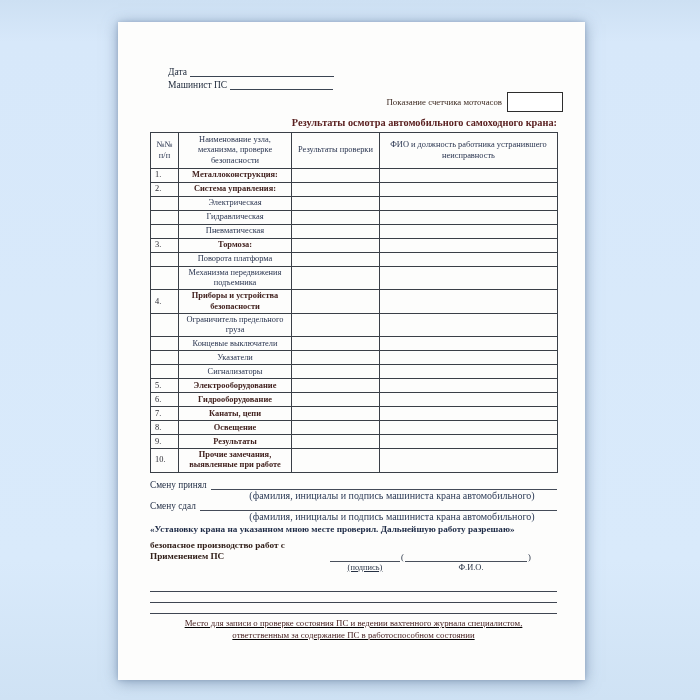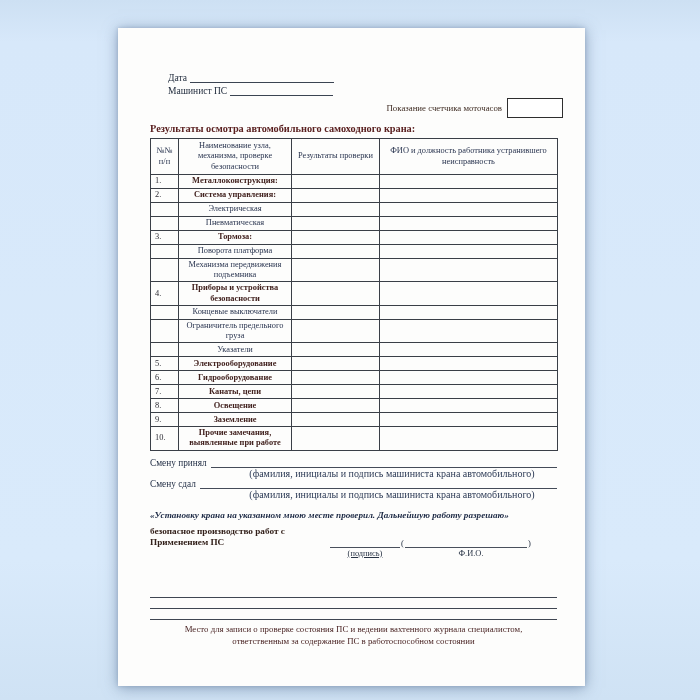--- a/index.html
+++ b/index.html
@@ -2,58 +2,58 @@
 <html><head>
 <meta charset="utf-8">
 <style>
   html,body{margin:0;padding:0;}
   body{
     width:700px;height:700px;position:relative;overflow:hidden;
     background:linear-gradient(180deg,#cde0f3 0%,#d7e8fa 6%,#d9eafb 80%,#cfe2f4 100%);
     font-family:"Liberation Serif","DejaVu Serif",serif;
   }
   .paper{
-    position:absolute;left:118px;top:28px;width:467px;height:658px;
+    position:absolute;left:118px;top:22px;width:467px;height:658px;
     background:#fdfdfc;box-sizing:border-box;padding:42px 28px 0 32px;
     box-shadow:0 2px 14px rgba(92,116,150,.6),0 0 4px rgba(92,116,150,.35);
   }
   .fields{margin-left:18px;font-size:9.5px;color:#212c3d;}
   .frow{display:flex;align-items:flex-end;height:13px;}
   .blank{display:inline-block;border-bottom:1px solid #3b4452;height:10px;margin-left:3px;}
   .date-line{width:144px;}
   .mach-line{width:103px;}
   .meter-row{display:flex;justify-content:flex-end;align-items:center;margin-top:2px;margin-right:-6px;height:20px;text-align:center;}
   .meter-label{font-size:8.8px;color:#3e2b22;margin-right:5px;}
   .meter-box{width:54px;height:18px;border:1.5px solid #2e2e2e;background:#fff;}
-  .title{margin-top:5px;text-align:left;font-weight:bold;font-size:10.3px;color:#5a2020;}
+  .title{margin-top:5px;text-align:right;font-weight:bold;font-size:10.3px;color:#5a2020;}
   table{border-collapse:collapse;margin-top:4px;width:407px;table-layout:fixed;}
   th,td{border:1px solid #3a3f47;font-size:8.4px;line-height:10.2px;padding:1px 2px;
         text-align:center;vertical-align:middle;color:#2a3550;overflow:hidden;}
   th{font-weight:normal;height:33px;}
   td{height:11px;}
   td.num{text-align:left;padding-left:4px;color:#2b2b33;}
   tr.cat td.lbl{font-weight:bold;color:#42221f;}
   .shift{margin-top:6px;font-size:9.3px;color:#243047;}
   .shift-row{display:flex;align-items:center;height:12px;}
   .shift-label{white-space:nowrap;padding-right:4px;}
   .shift-line{flex:1;border-bottom:1px solid #444b58;height:9px;}
   .shift-note{font-size:10px;line-height:9px;color:#2c3a55;width:320px;margin-left:82px;text-align:center;font-family:Liberation Serif, serif;}
-  .quote{margin-top:11px;font-weight:bold;font-style:italic;font-size:9.2px;color:#1d2a45;}
+  .quote{margin-top:3px;font-weight:bold;font-size:9.2px;color:#1d2a45;}
   .spec{display:flex;margin-top:6px;}
   .spec-text{width:180px;font-weight:bold;font-size:9.2px;line-height:11.5px;color:#33211b;}
   .sig{flex:1;padding-top:13px;font-size:8.6px;color:#273244;}
   .sig-lines{display:flex;align-items:flex-end;}
   .sigline{border-bottom:1px solid #49505c;height:8px;display:inline-block;}
   .l1{width:70px;}
   .l2{width:122px;}
   .paren{line-height:9px;padding:0 1px;}
   .sig-labels{display:flex;margin-top:1px;font-size:8.4px;}
   .podpis{width:70px;text-align:center;text-decoration:underline;}
   .fio{width:122px;margin-left:10px;text-align:center;}
-  .bottom{position:absolute;left:32px;right:28px;top:569px;}
+  .bottom{position:absolute;left:32px;right:28px;top:569px;text-decoration:underline;}
   .rule{border-top:1px solid #3f4652;}
   .rule + .rule{margin-top:10px;}
   .rule.thick{border-top-width:1.7px;}
   .footer{margin-top:4px;text-align:center;font-size:8.8px;line-height:11.5px;color:#4a2424;}
 </style>
 </head>
 <body>
 
 <div class="paper">
 
@@ -104,20 +104,26 @@
           <td class="fio"></td>
         </tr>
         <tr class="sub">
           <td class="num"></td>
           <td class="lbl">Электрическая</td>
           <td class="res"></td>
           <td class="fio"></td>
         </tr>
         <tr class="sub">
           <td class="num"></td>
+          <td class="lbl">Гидравлическая</td>
+          <td class="res"></td>
+          <td class="fio"></td>
+        </tr>
+        <tr class="sub">
+          <td class="num"></td>
           <td class="lbl">Пневматическая</td>
           <td class="res"></td>
           <td class="fio"></td>
         </tr>
         <tr class="cat">
           <td class="num">3.</td>
           <td class="lbl">Тормоза:</td>
           <td class="res"></td>
           <td class="fio"></td>
         </tr>
@@ -134,33 +140,39 @@
           <td class="fio"></td>
         </tr>
         <tr class="cat">
           <td class="num">4.</td>
           <td class="lbl">Приборы и устройства безопасности</td>
           <td class="res"></td>
           <td class="fio"></td>
         </tr>
         <tr class="sub">
           <td class="num"></td>
+          <td class="lbl">Ограничитель предельного груза</td>
+          <td class="res"></td>
+          <td class="fio"></td>
+        </tr>
+        <tr class="sub">
+          <td class="num"></td>
           <td class="lbl">Концевые выключатели</td>
           <td class="res"></td>
           <td class="fio"></td>
         </tr>
         <tr class="sub">
           <td class="num"></td>
-          <td class="lbl">Ограничитель предельного груза</td>
-          <td class="res"></td>
-          <td class="fio"></td>
-        </tr>
-        <tr class="sub">
-          <td class="num"></td>
           <td class="lbl">Указатели</td>
+          <td class="res"></td>
+          <td class="fio"></td>
+        </tr>
+        <tr class="sub">
+          <td class="num"></td>
+          <td class="lbl">Сигнализаторы</td>
           <td class="res"></td>
           <td class="fio"></td>
         </tr>
         <tr class="cat">
           <td class="num">5.</td>
           <td class="lbl">Электрооборудование</td>
           <td class="res"></td>
           <td class="fio"></td>
         </tr>
         <tr class="cat">
@@ -176,21 +188,21 @@
           <td class="fio"></td>
         </tr>
         <tr class="cat">
           <td class="num">8.</td>
           <td class="lbl">Освещение</td>
           <td class="res"></td>
           <td class="fio"></td>
         </tr>
         <tr class="cat">
           <td class="num">9.</td>
-          <td class="lbl">Заземление</td>
+          <td class="lbl">Результаты</td>
           <td class="res"></td>
           <td class="fio"></td>
         </tr>
         <tr class="cat">
           <td class="num">10.</td>
           <td class="lbl">Прочие замечания, выявленные при работе</td>
           <td class="res"></td>
           <td class="fio"></td>
         </tr>
       </tbody>

